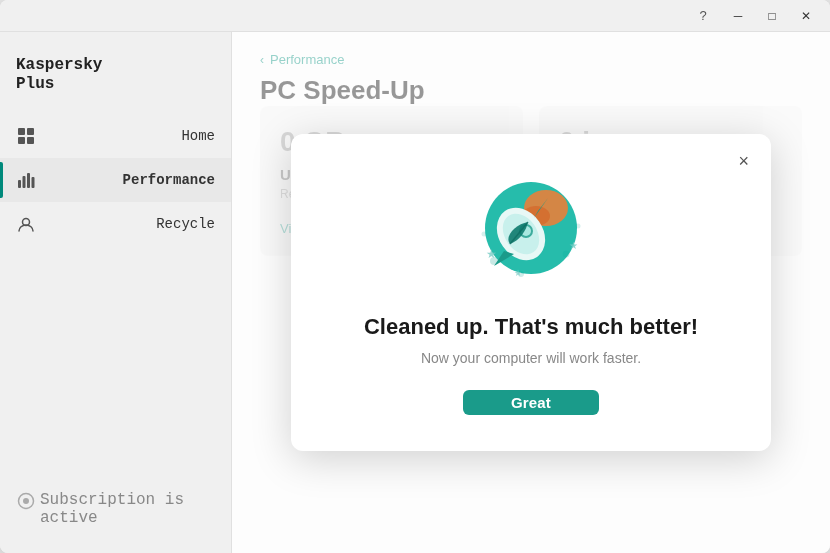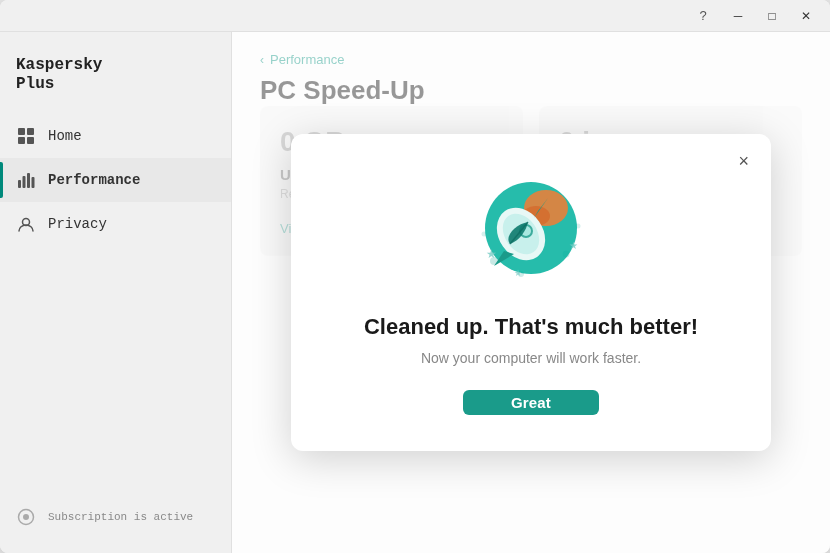--- a/index.html
+++ b/index.html
@@ -102,20 +102,21 @@
     .nav-item {
       display: flex;
       align-items: center;
       gap: 12px;
       padding: 12px 16px;
       cursor: pointer;
       border-radius: 0;
       font-size: 14px;
       color: #333;
       position: relative;
+      justify-content: space-between;
     }
     .nav-item.active {
       background: #e8e8e8;
       font-weight: 600;
     }
     .nav-item.active::before {
       content: '';
       position: absolute;
       left: 0;
       top: 4px;
@@ -134,25 +135,25 @@
       flex-shrink: 0;
     }
 
     .nav-bottom {
       margin-top: auto;
       padding: 8px 0 0 0;
     }
 
     .subscription-item {
       display: flex;
-      align-items: center;
-      gap: 12px;
+      align-items: flex-start;
+      gap: 4px;
       padding: 10px 16px;
       cursor: pointer;
-      font-size: 11px;
+      font-size: 16px;
       color: #888;
     }
 
     
     .main-content {
       flex: 1;
       background: #fafafa;
       padding: 20px 28px;
       overflow: hidden;
       position: relative;
@@ -339,21 +340,21 @@
         <span>Performance</span>
       </div>
 
       <div class="nav-item">
         <span class="nav-icon">
           <svg width="20" height="20" viewBox="0 0 20 20" fill="none">
             <circle cx="10" cy="8" r="3.5" stroke="#555" stroke-width="1.5" fill="none"></circle>
             <path d="M3 17c0-3.3 3.1-6 7-6s7 2.7 7 6" stroke="#555" stroke-width="1.5" fill="none" stroke-linecap="round"></path>
           </svg>
         </span>
-        <span>Privacy</span>
+        <span>Recycle</span>
       </div>
 
       <div class="nav-bottom">
         <div class="subscription-item">
           <span class="nav-icon">
             <svg width="20" height="20" viewBox="0 0 20 20" fill="none">
               <circle cx="10" cy="10" r="7.5" stroke="#aaa" stroke-width="1.5" fill="none"></circle>
               <circle cx="10" cy="10" r="3" fill="#aaa"></circle>
             </svg>
           </span>

